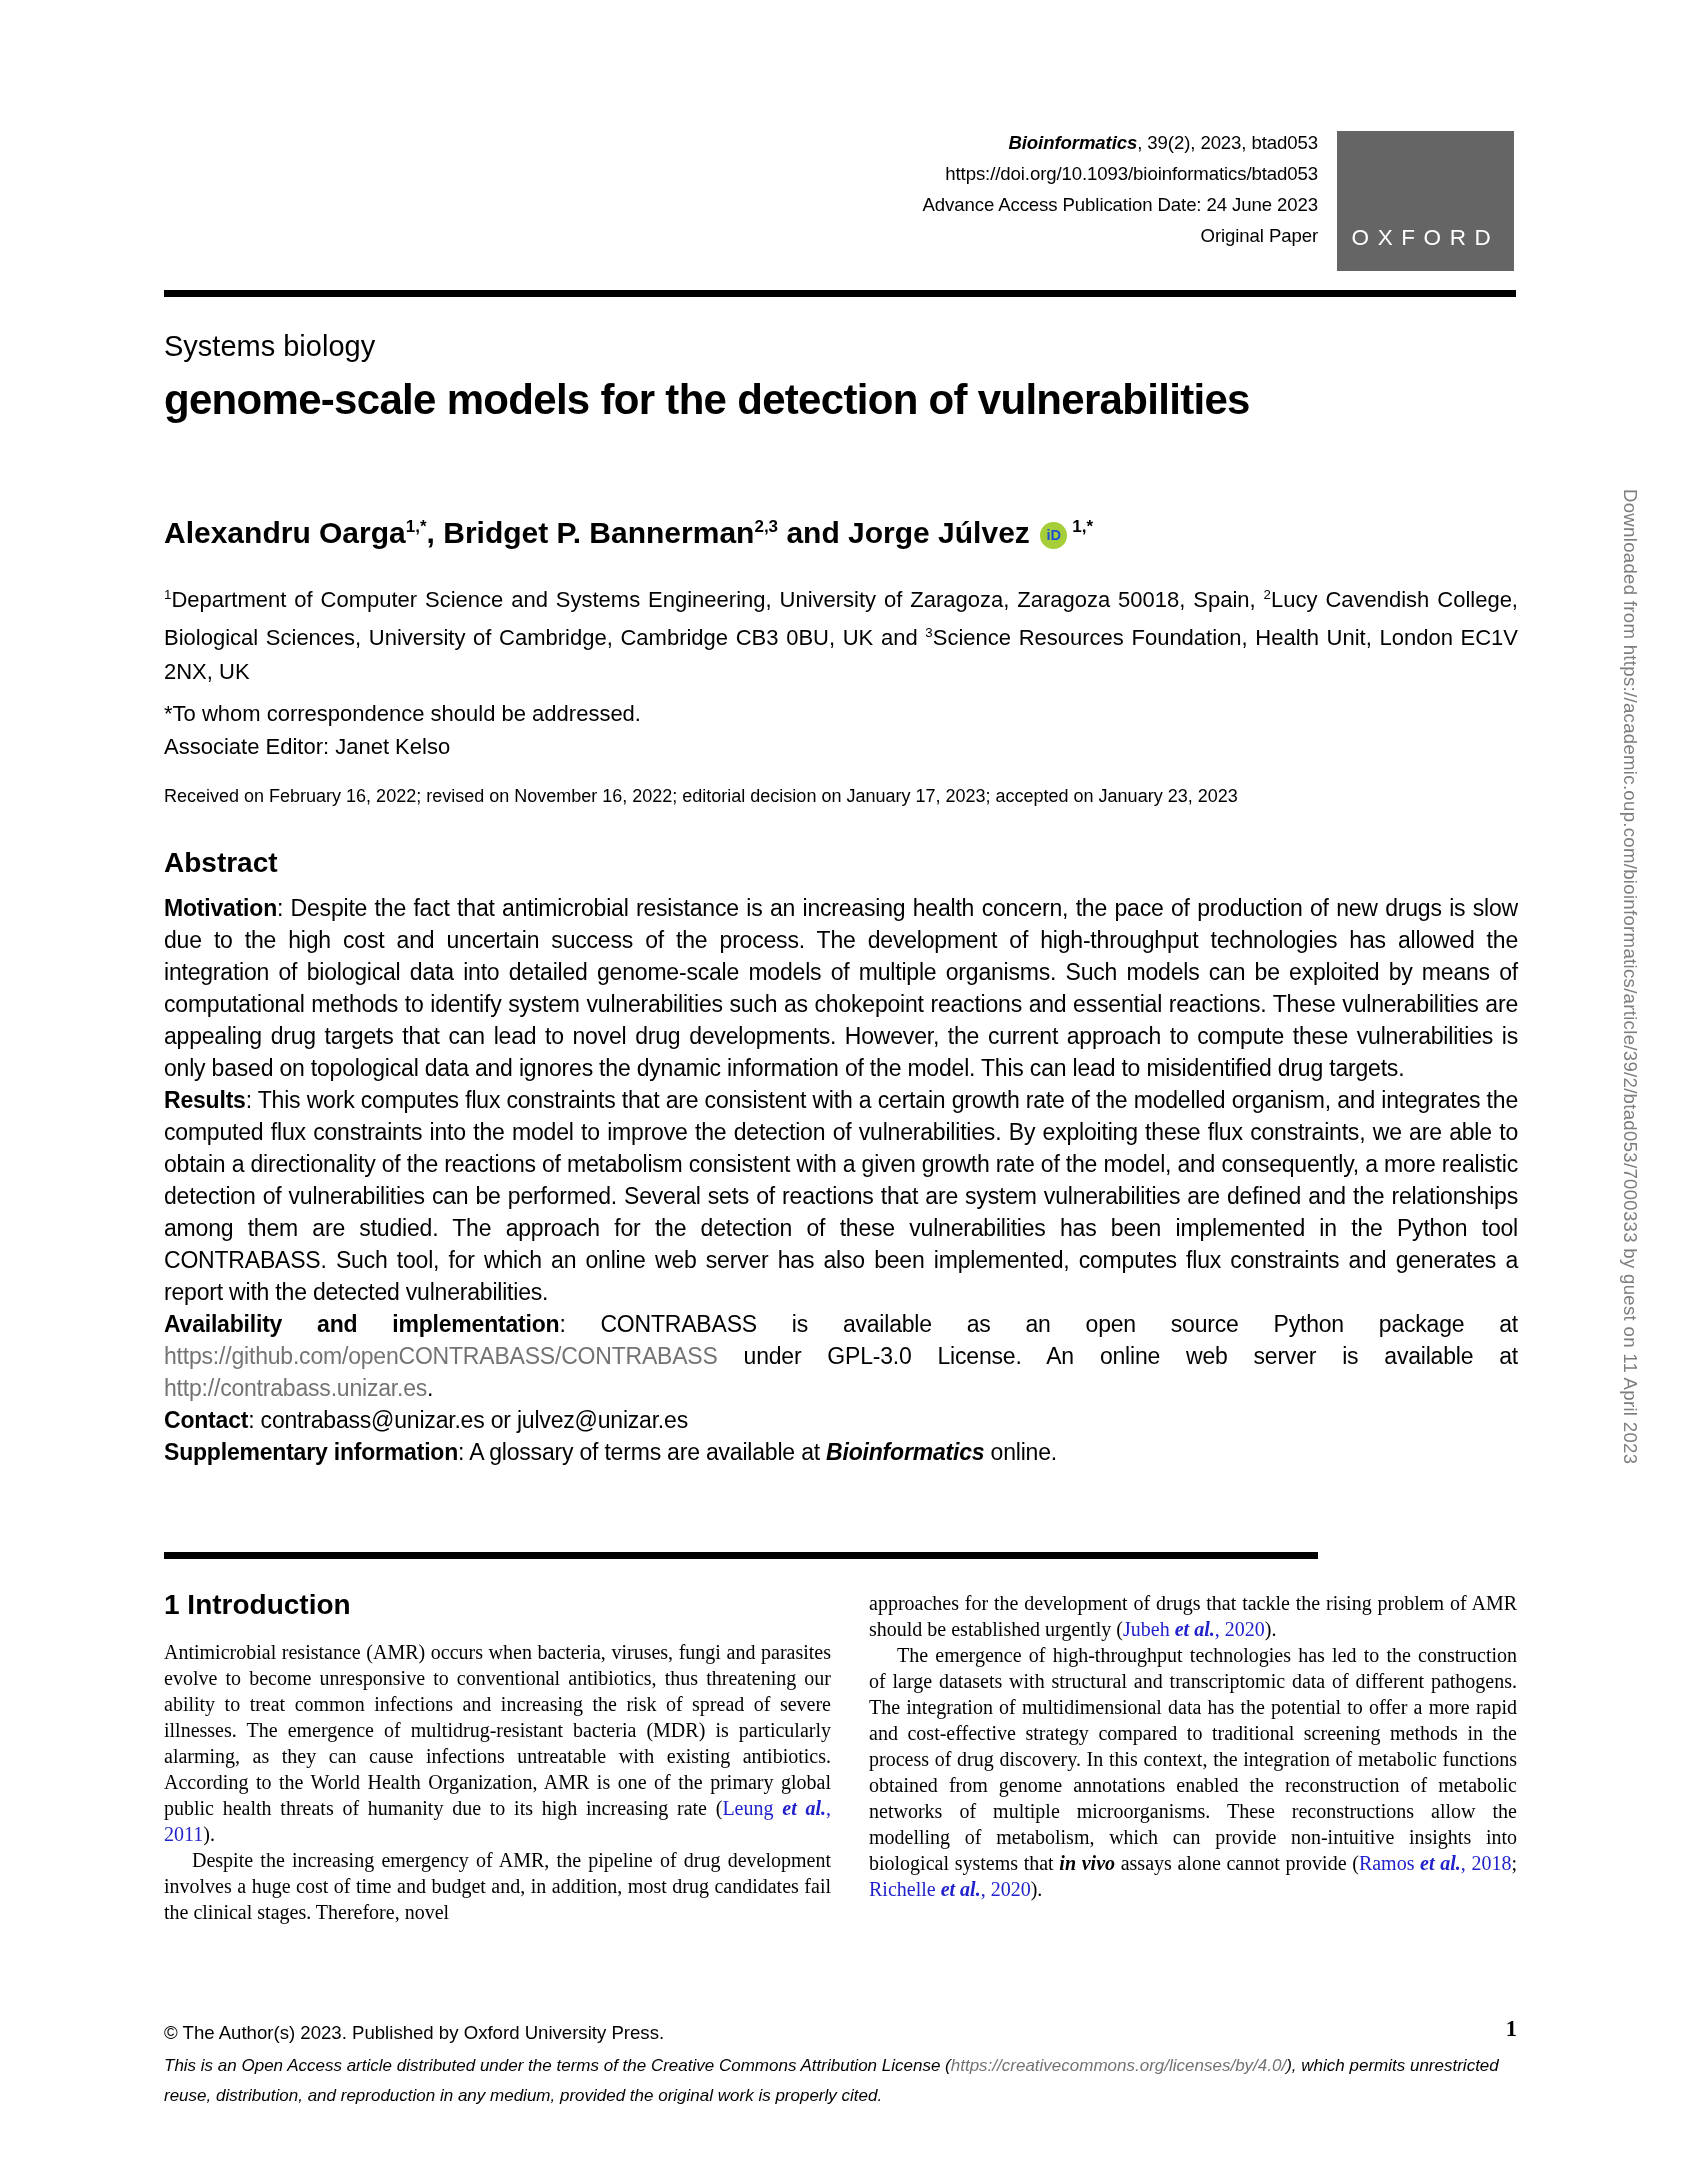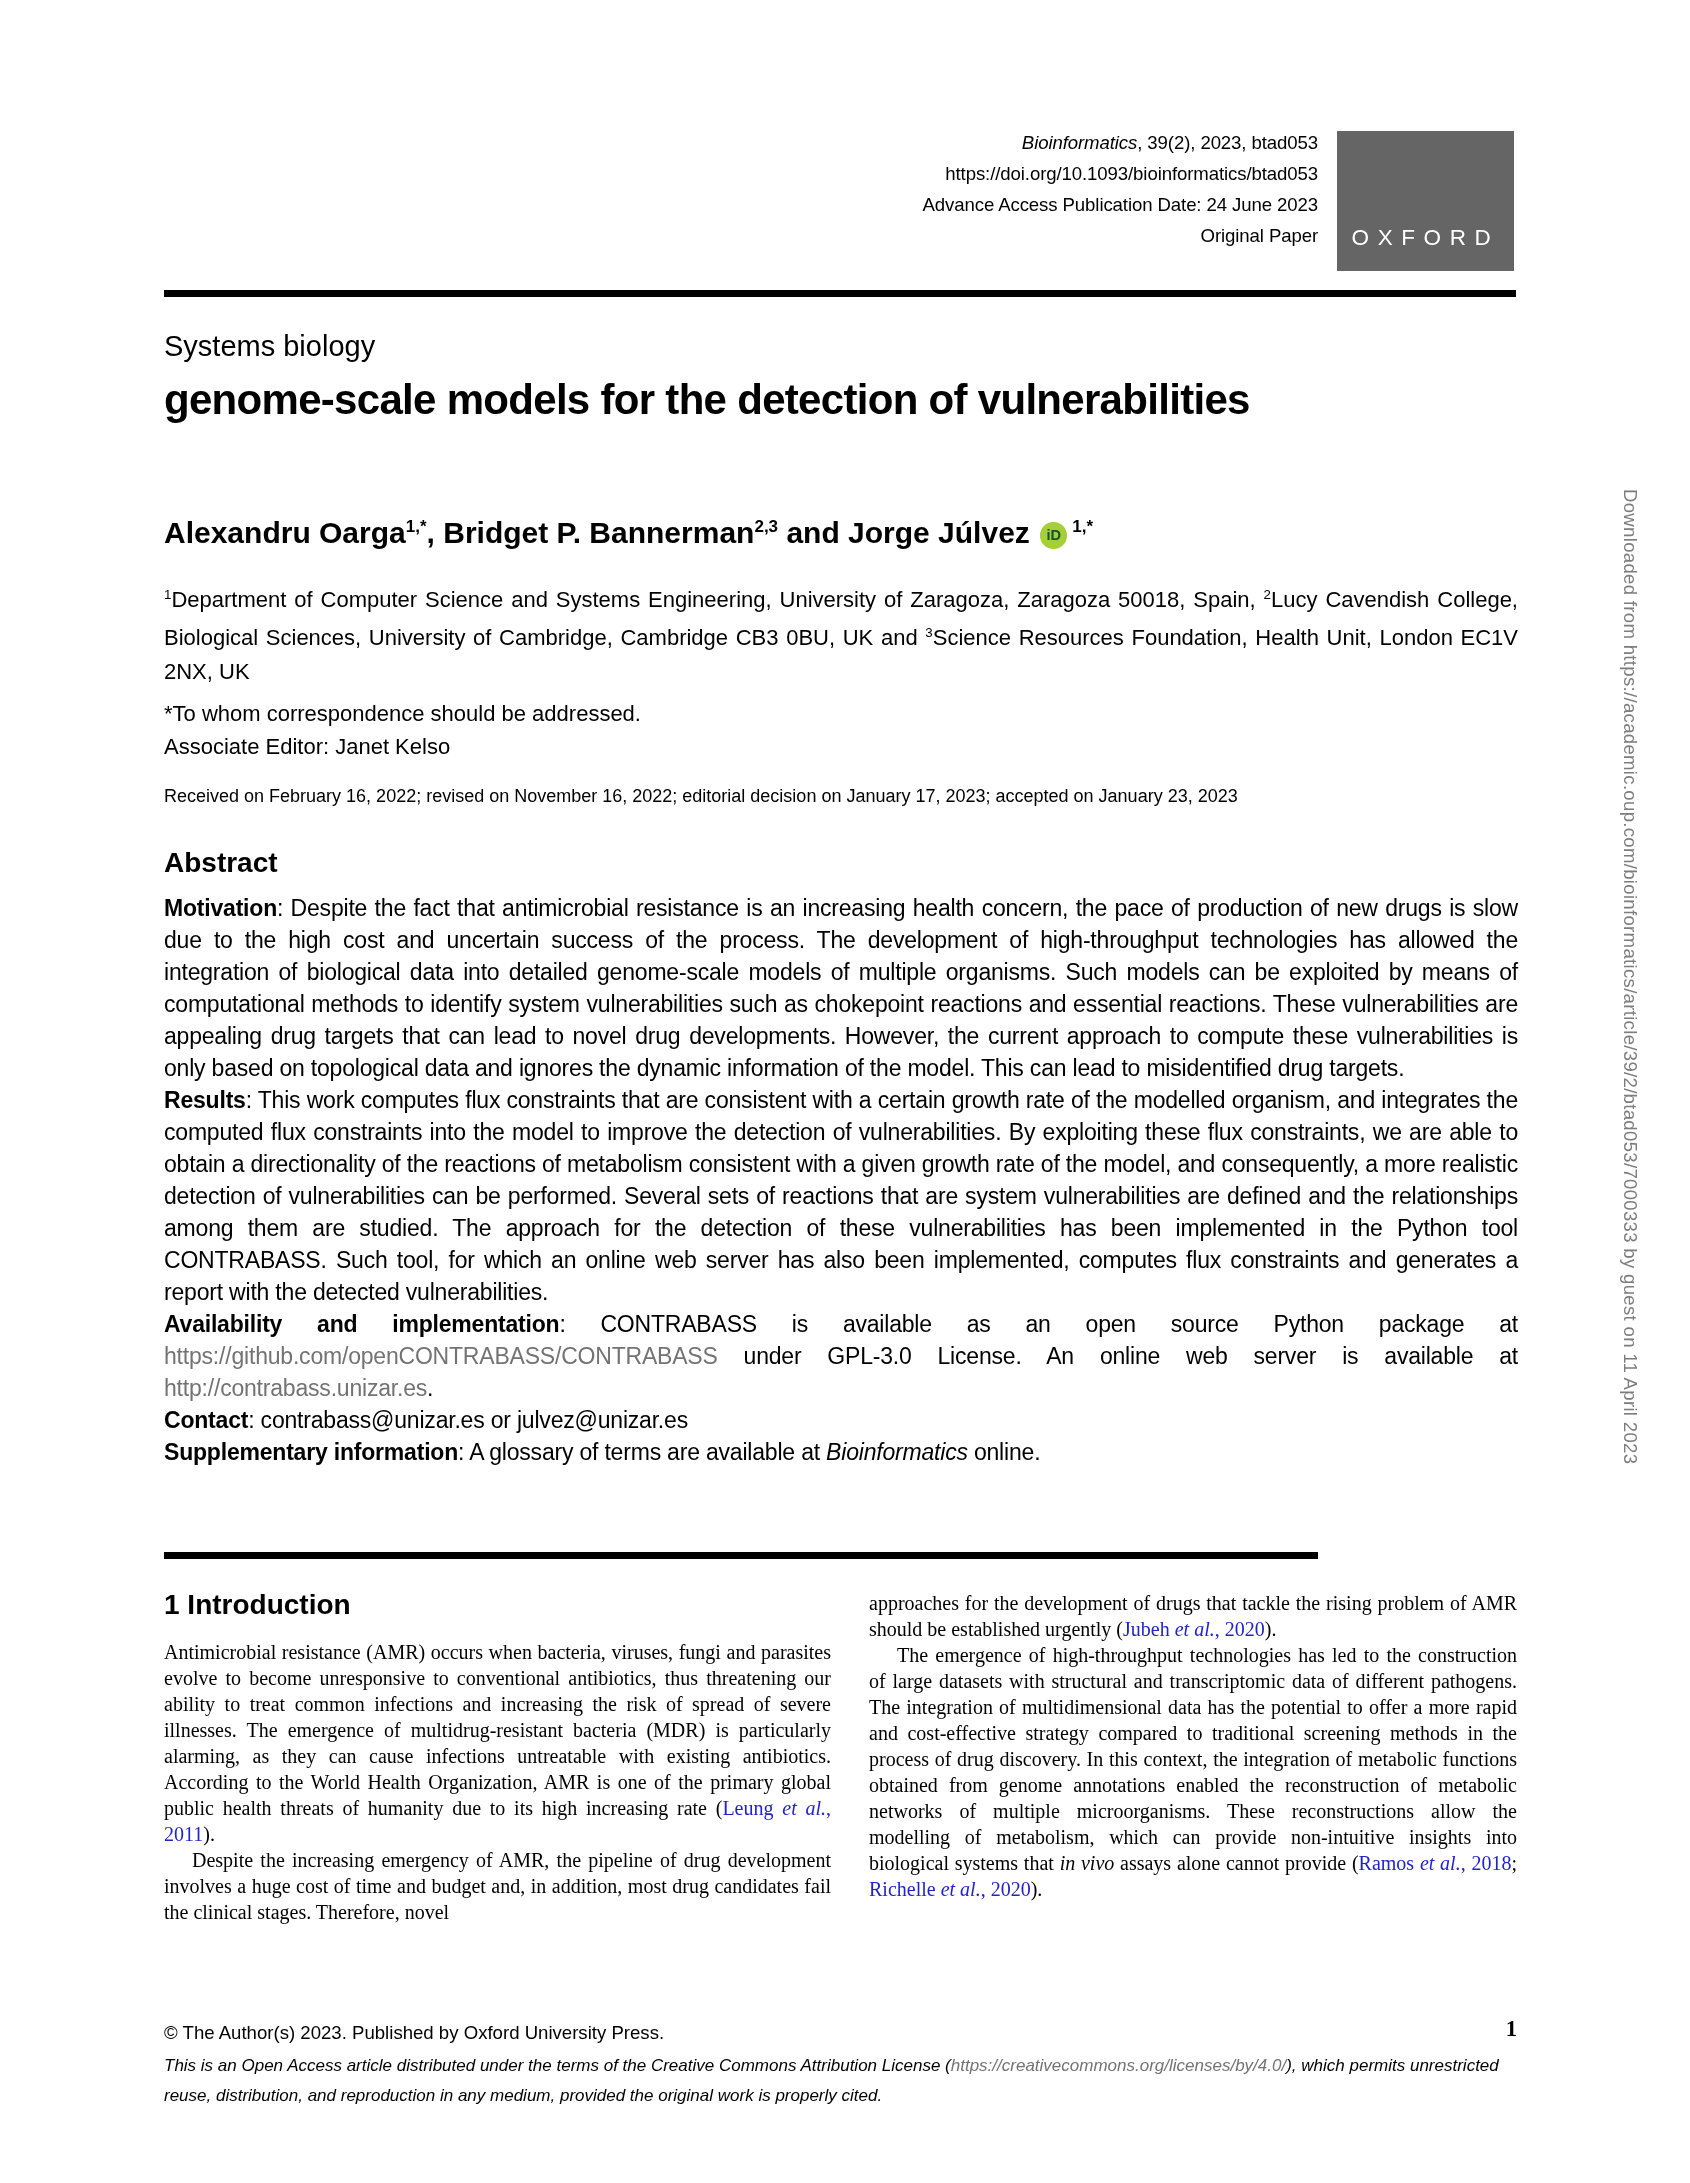--- a/index.html
+++ b/index.html
@@ -16,37 +16,37 @@
   .rule-top{position:absolute;left:164px;top:290px;width:1352px;height:6.6px;background:#000;}
   .rule-mid{position:absolute;left:164px;top:1552px;width:1154px;height:6.6px;background:#000;}
 
   
   .section-label{position:absolute;left:164px;top:330px;font-size:29px;}
   .article-title{position:absolute;left:164px;top:368px;font-size:42px;font-weight:bold;
                  line-height:64px;letter-spacing:-0.7px;white-space:nowrap;}
   .authors{position:absolute;left:164px;top:516px;font-size:30px;font-weight:bold;white-space:nowrap;}
   .authors sup{font-size:17px;}
   .orcid{display:inline-block;width:26.5px;height:26.5px;border-radius:50%;background:#A6CE39;
-         color:#14532d;font-size:14.6px;font-weight:bold;text-align:center;line-height:26.5px;
+         color:#1d4ed8;font-size:14.6px;font-weight:bold;text-align:center;line-height:26.5px;
          vertical-align:2.7px;margin:0 5.3px 0 10.6px;letter-spacing:0;}
   .affiliations{position:absolute;left:164px;top:578px;width:1354px;font-size:22px;
                 line-height:33px;text-align:justify;}
   .affiliations sup{font-size:13.3px;}
   .note1{position:absolute;left:164px;top:701px;font-size:22px;}
   .note2{position:absolute;left:164px;top:734px;font-size:22px;}
   .received{position:absolute;left:164px;top:786px;font-size:18px;}
 
   
   .abs-heading{position:absolute;left:164px;top:847px;font-size:28px;font-weight:bold;}
   .abstract{position:absolute;left:164px;top:892px;width:1354px;font-size:23px;
             line-height:32px;text-align:justify;letter-spacing:-0.2px;}
   .abstract p{margin:0;}
   a.link{color:#737373;text-decoration:none;overflow-wrap:anywhere;cursor:pointer;}
   .cite{color:#2222cc;cursor:pointer;}
-  .it{font-style:italic;}
+  .it{font-style:italic;font-weight:bold;}
 
   
   .intro-heading{position:absolute;left:164px;top:1589px;font-size:28px;font-weight:bold;}
   .col{position:absolute;font-family:"Liberation Serif",serif;font-size:20px;
        line-height:26px;text-align:justify;}
   .col-left{left:164px;top:1639px;width:667px;}
   .col-right{left:869px;top:1590px;width:648px;}
   .col p{margin:0;}
   .col p.ind{text-indent:28px;}
 

